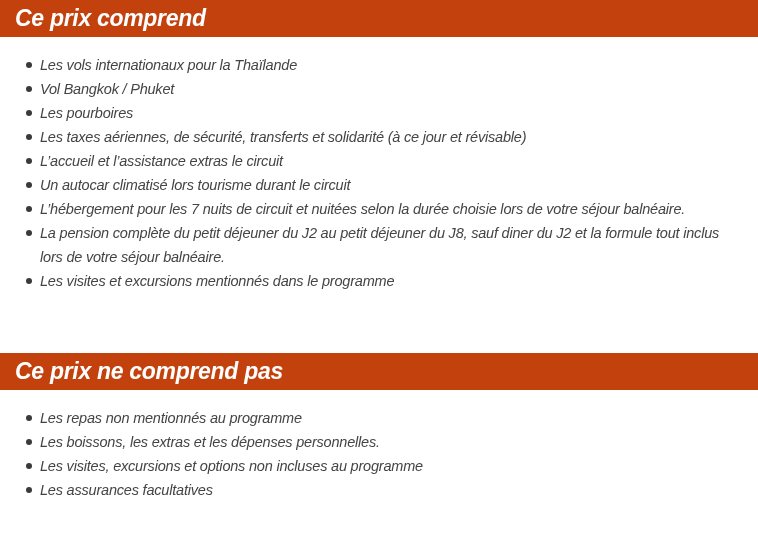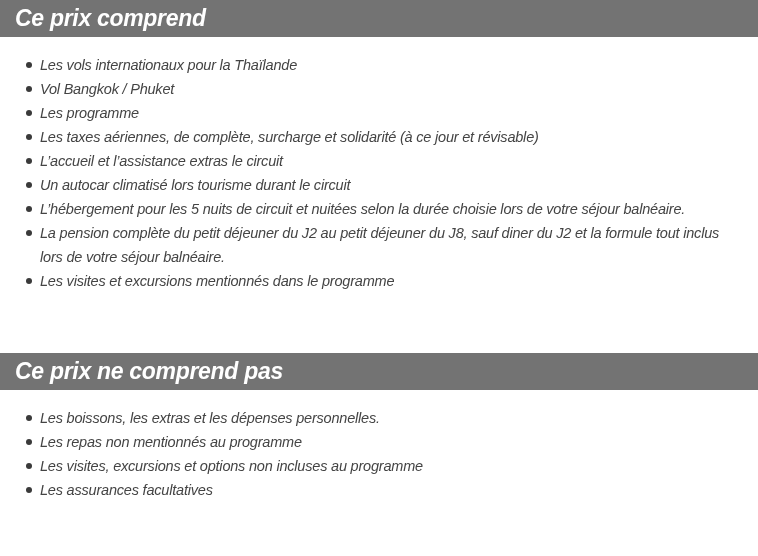--- a/index.html
+++ b/index.html
@@ -8,21 +8,21 @@
       background: #ffffff;
     }
     body {
       width: 758px;
       height: 556px;
       overflow: hidden;
       font-family: "Liberation Sans", "DejaVu Sans", sans-serif;
       color: #444444;
     }
     .section-header {
-      background: #737373;
+      background: #c2410c;
       color: #ffffff;
       height: 37px;
       display: flex;
       align-items: center;
       padding-left: 15px;
       box-sizing: border-box;
     }
     .section-header h2 {
       margin: 0;
       font-size: 23px;
@@ -68,33 +68,33 @@
 </head>
 <body>
 
 <section id="section-included">
   <div class="section-header">
     <h2>Ce prix comprend</h2>
   </div>
   <ul class="items">
     <li><span class="bullet"></span><span>Les vols internationaux pour la Thaïlande</span></li>
     <li><span class="bullet"></span><span>Vol Bangkok / Phuket</span></li>
-    <li><span class="bullet"></span><span>Les programme</span></li>
-    <li><span class="bullet"></span><span>Les taxes aériennes, de complète, surcharge et solidarité (à ce jour et révisable)</span></li>
+    <li><span class="bullet"></span><span>Les pourboires</span></li>
+    <li><span class="bullet"></span><span>Les taxes aériennes, de sécurité, transferts et solidarité (à ce jour et révisable)</span></li>
     <li><span class="bullet"></span><span>L’accueil et l’assistance extras le circuit</span></li>
     <li><span class="bullet"></span><span>Un autocar climatisé lors tourisme durant le circuit</span></li>
-    <li><span class="bullet"></span><span>L’hébergement pour les 5 nuits de circuit et nuitées selon la durée choisie lors de votre séjour balnéaire.</span></li>
+    <li><span class="bullet"></span><span>L’hébergement pour les 7 nuits de circuit et nuitées selon la durée choisie lors de votre séjour balnéaire.</span></li>
     <li><span class="bullet"></span><span>La pension complète du petit déjeuner du J2 au petit déjeuner du J8, sauf diner du J2 et la formule tout inclus lors de votre séjour balnéaire.</span></li>
     <li><span class="bullet"></span><span>Les visites et excursions mentionnés dans le programme</span></li>
   </ul>
 </section>
 
 <section id="section-excluded">
   <div class="section-header">
     <h2>Ce prix ne comprend pas</h2>
   </div>
   <ul class="items">
+    <li><span class="bullet"></span><span>Les repas non mentionnés au programme</span></li>
     <li><span class="bullet"></span><span>Les boissons, les extras et les dépenses personnelles.</span></li>
-    <li><span class="bullet"></span><span>Les repas non mentionnés au programme</span></li>
     <li><span class="bullet"></span><span>Les visites, excursions et options non incluses au programme</span></li>
     <li><span class="bullet"></span><span>Les assurances facultatives</span></li>
   </ul>
 </section>
 
 </body></html>

